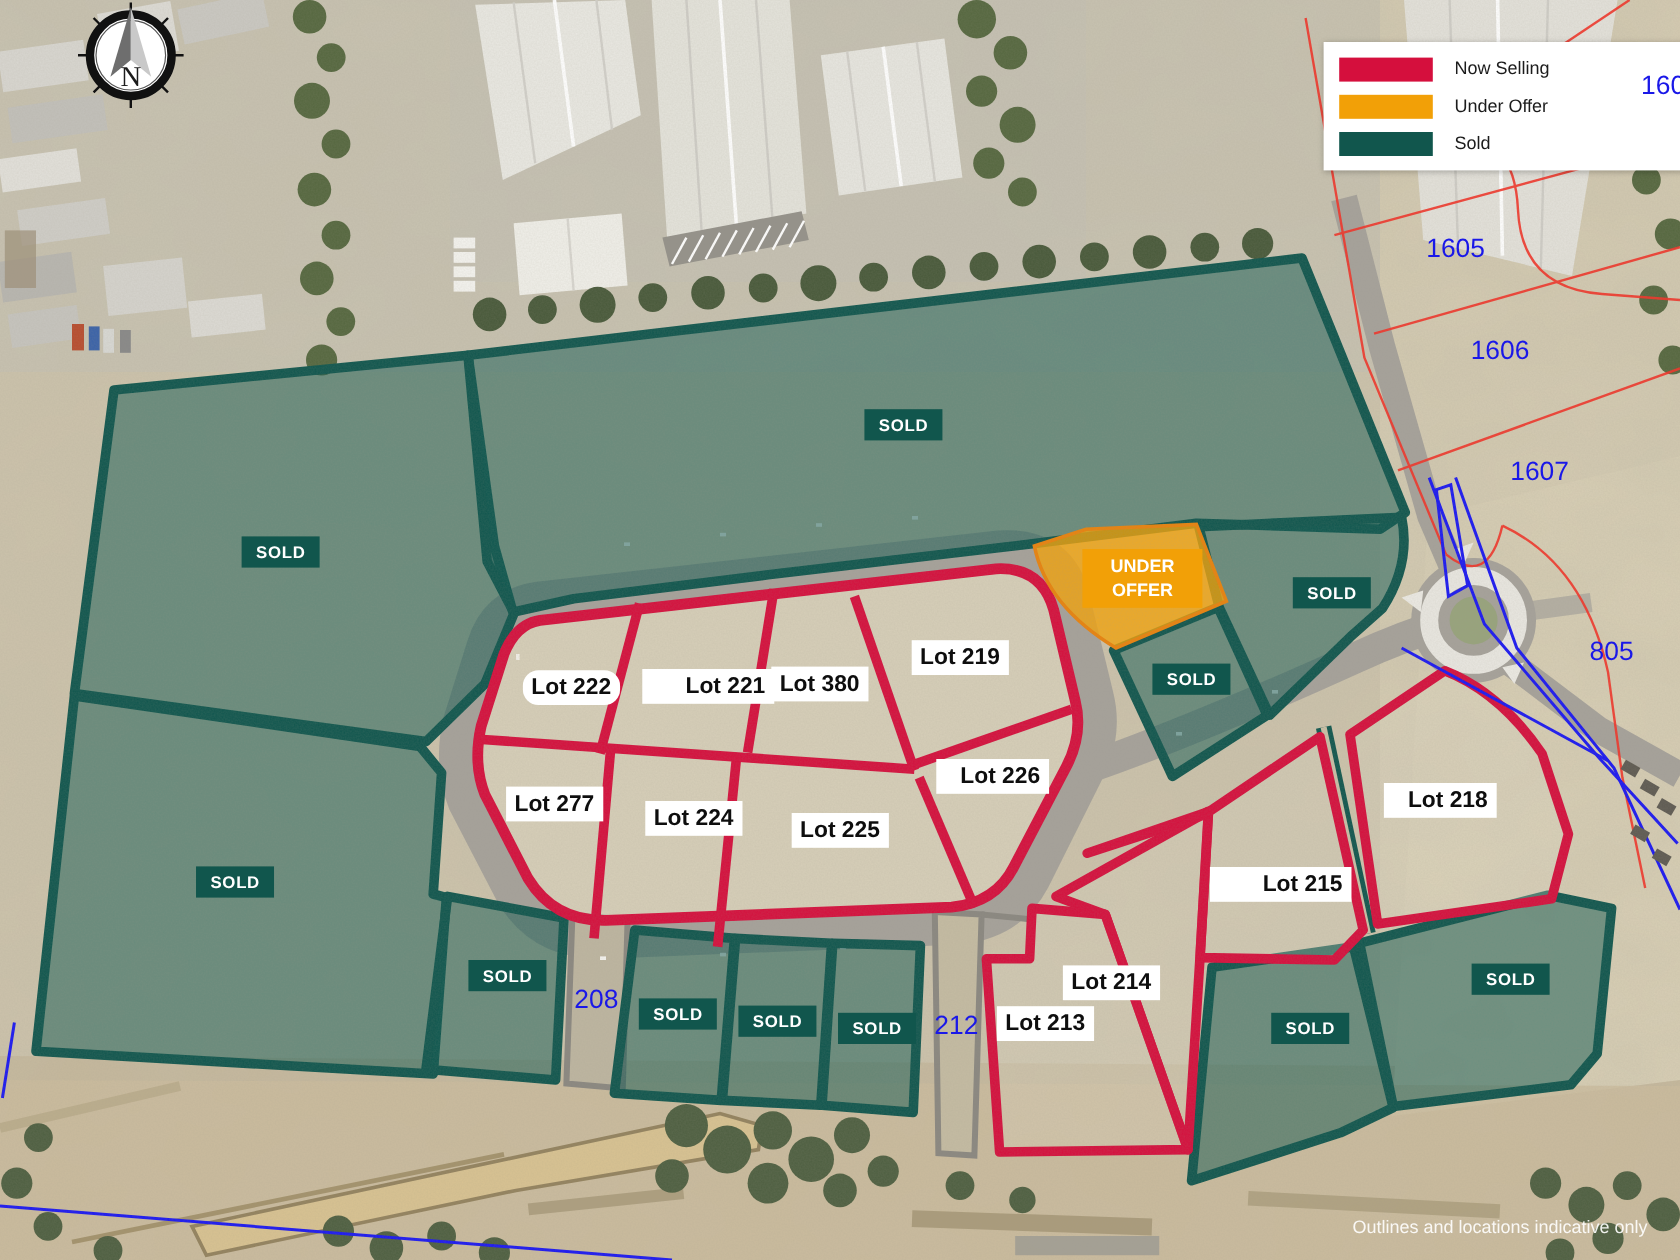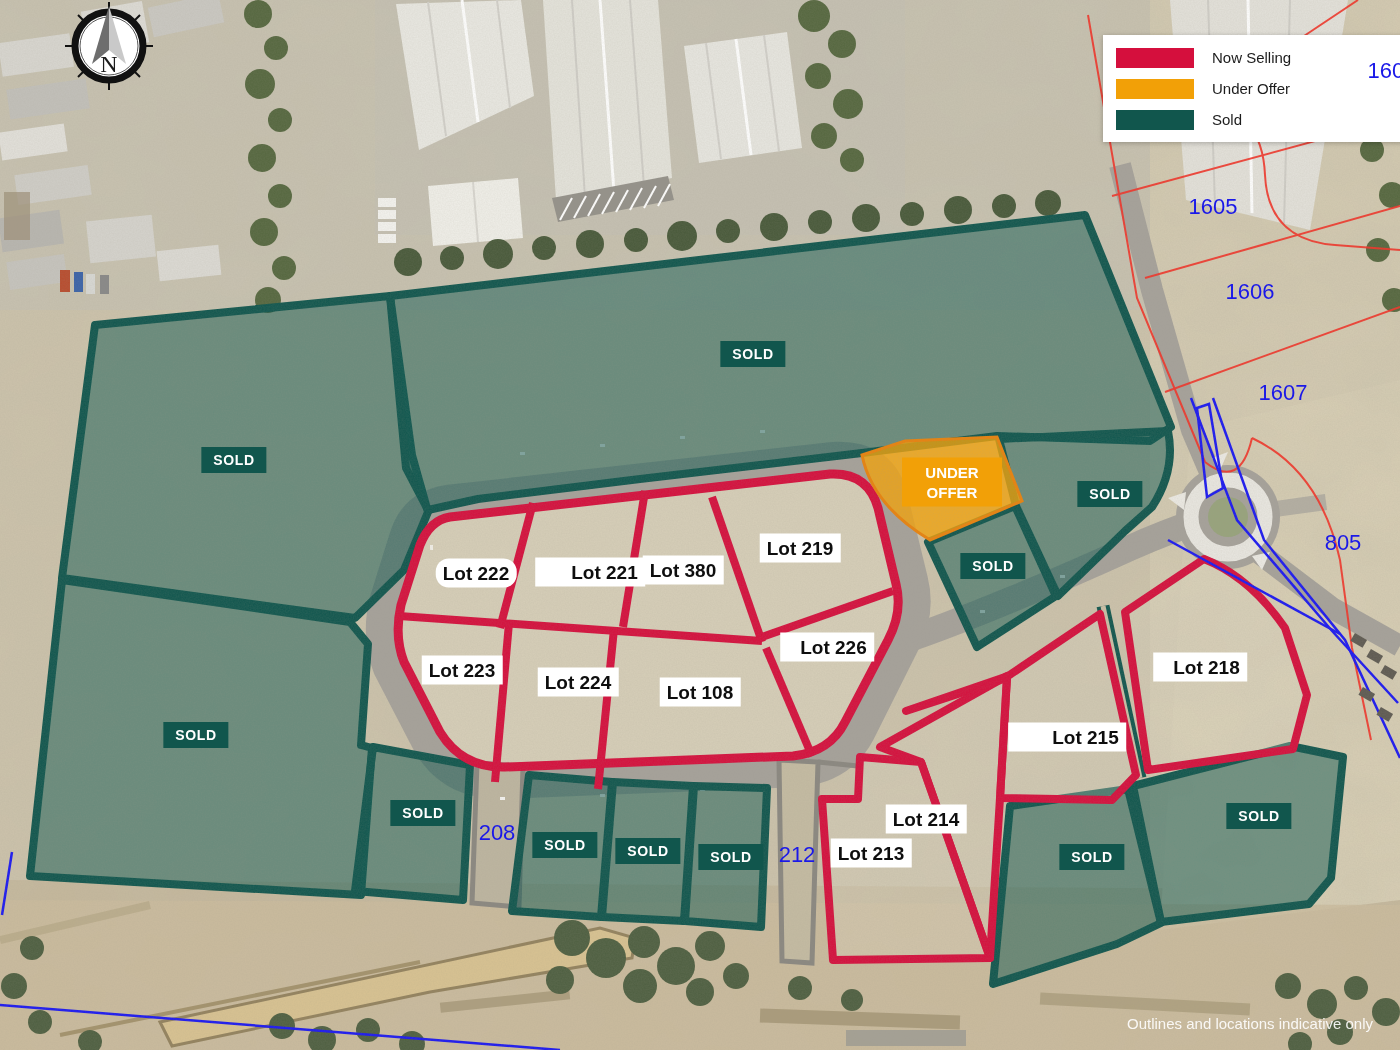--- a/index.html
+++ b/index.html
@@ -329,23 +329,23 @@
     <span class="legend-text">Sold</span>
   </div>
 </div>
 
 <div id="labels">
       <div class="map-label lot-label" style="left: 476px; top: 573px; border-radius: 13px;">Lot 222</div>
       <div class="map-label lot-label" style="left: 590px; top: 572px; padding-left: 36px;">Lot 221</div>
       <div class="map-label lot-label" style="left: 683px; top: 570px;">Lot 380</div>
       <div class="map-label lot-label" style="left: 788px; top: 548px; margin-left: 12px;">Lot 219</div>
       <div class="map-label lot-label" style="left: 827px; top: 647px; padding-left: 20px;">Lot 226</div>
-      <div class="map-label lot-label" style="left: 462px; top: 670px;">Lot 223</div>
+      <div class="map-label lot-label" style="left: 462px; top: 670px;">Lot 277</div>
       <div class="map-label lot-label" style="left: 578px; top: 682px;">Lot 224</div>
-      <div class="map-label lot-label" style="left: 700px; top: 692px;">Lot 108</div>
+      <div class="map-label lot-label" style="left: 700px; top: 692px;">Lot 225</div>
       <div class="map-label lot-label" style="left: 1200px; top: 667px; padding-left: 20px;">Lot 218</div>
       <div class="map-label lot-label" style="left: 1067px; top: 737px; padding-left: 44px;">Lot 215</div>
       <div class="map-label lot-label" style="left: 926px; top: 819px;">Lot 214</div>
       <div class="map-label lot-label" style="left: 871px; top: 853px;">Lot 213</div>
       <div class="map-label sold-label" style="left: 234px; top: 460px;">SOLD</div>
       <div class="map-label sold-label" style="left: 753px; top: 354px;">SOLD</div>
       <div class="map-label sold-label" style="left: 1110px; top: 494px;">SOLD</div>
       <div class="map-label sold-label" style="left: 993px; top: 566px;">SOLD</div>
       <div class="map-label sold-label" style="left: 196px; top: 735px;">SOLD</div>
       <div class="map-label sold-label" style="left: 423px; top: 813px;">SOLD</div>

